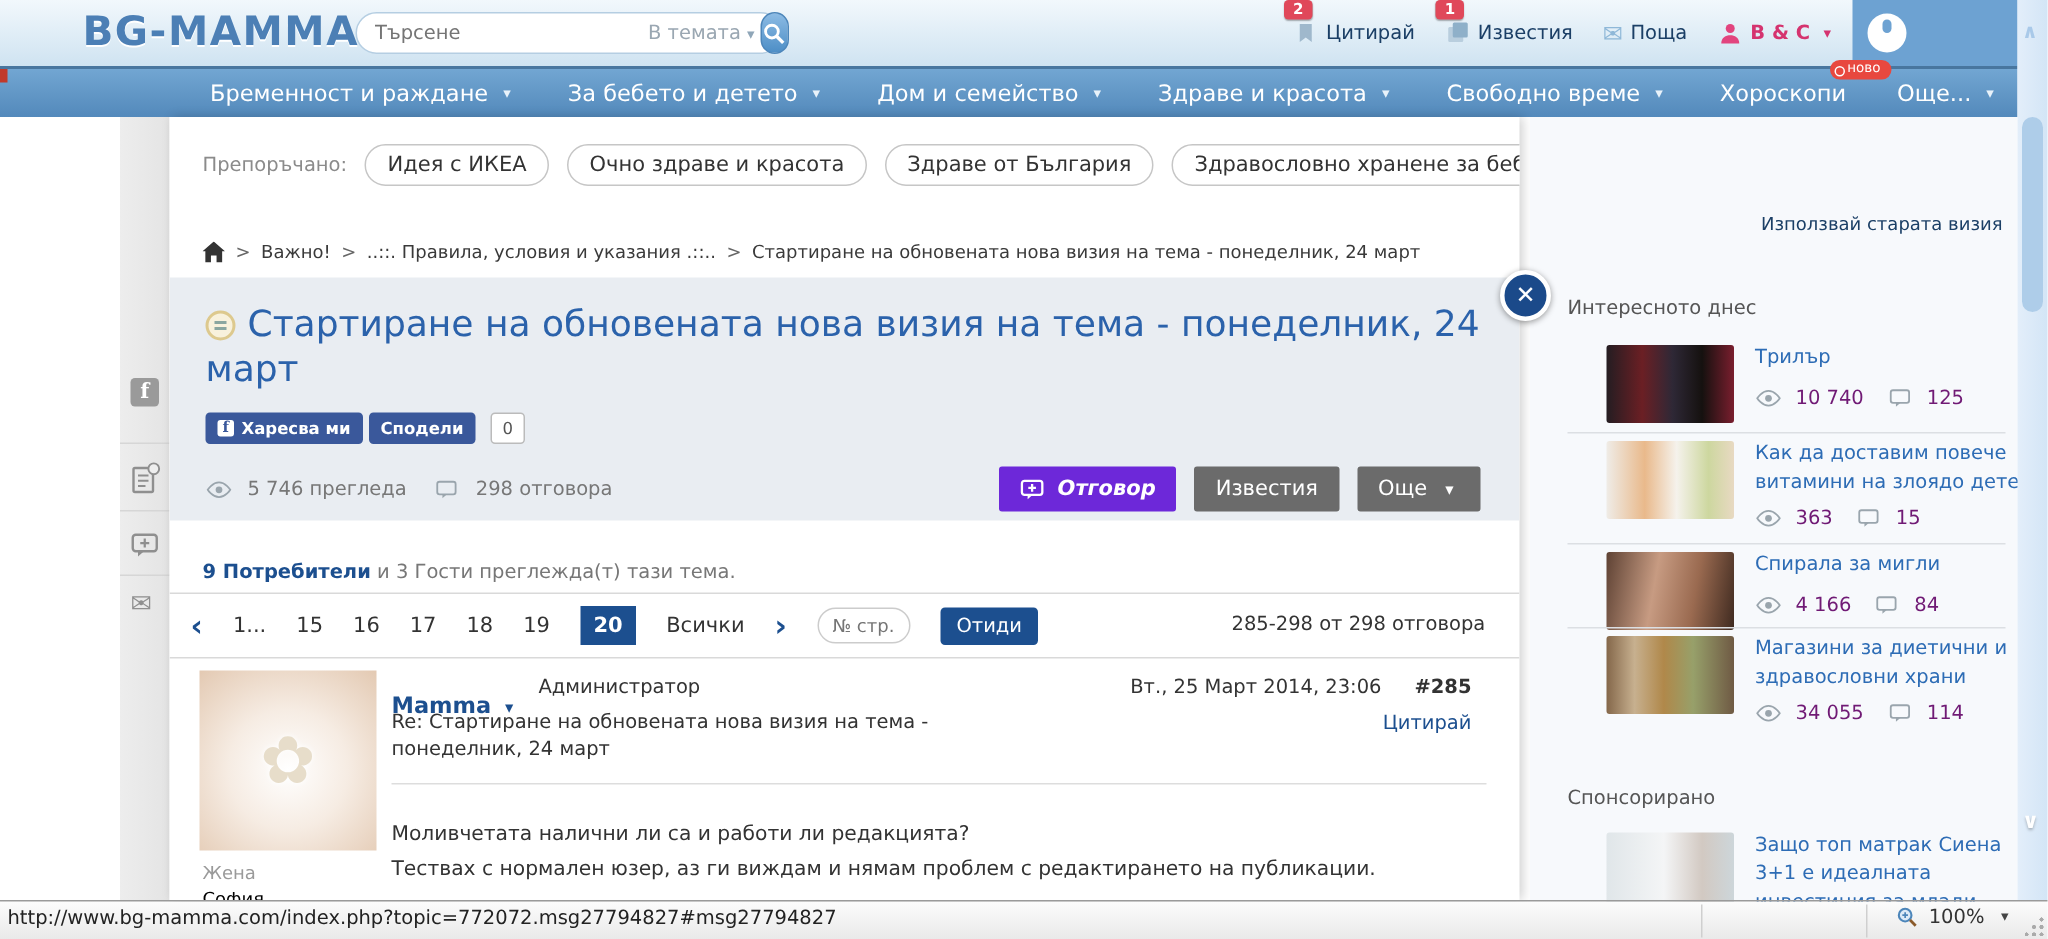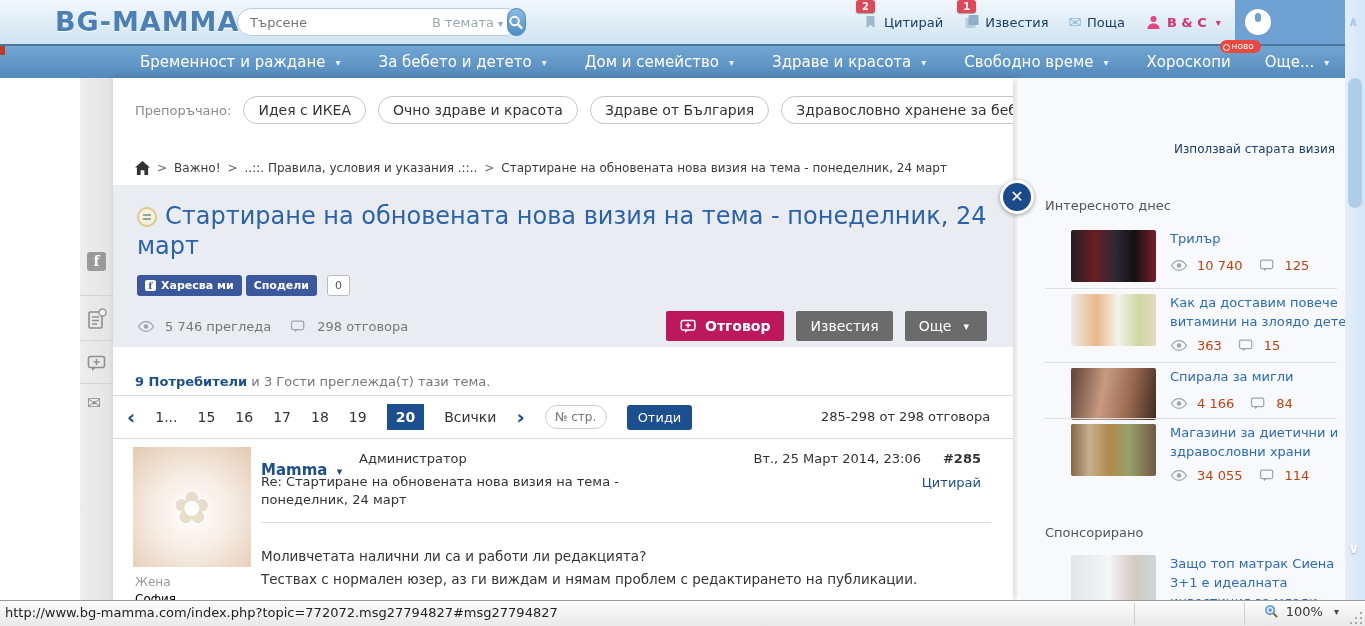--- a/index.html
+++ b/index.html
@@ -83,21 +83,21 @@
   .fb-f { background:#fff; color:#3a589b; width:11px; height:11px; font-size:10px; font-weight:bold;
     text-align:center; line-height:12px; border-radius:2px; font-family:"DejaVu Serif",serif; }
   #fb-count { background:#fff; border:1px solid #bbb; border-radius:3px; font-size:11px; color:#555;
     padding:3px 7px; margin-left:6px; position:relative; }
   #stats-row { position:absolute; left:24px; top:134px; display:flex; align-items:center; gap:10px;
     color:#777; font-size:13px; }
   .mini-ico { width:18px; height:13px; }
   #action-btns { position:absolute; right:26px; top:126px; display:flex; gap:12px; }
   .act-btn { height:30px; display:flex; align-items:center; gap:8px; padding:0 14px; font-size:14px;
     color:#fff; cursor:pointer; border-radius:2px; }
-  #btn-reply { background:#be185d; font-weight:bold; }
+  #btn-reply { background:#6d28d9; font-weight:bold;font-style:italic; }
   #btn-notify,#btn-more { background:#6b6b6b; }
   #btn-more .caret { color:#fff; font-size:11px; }
 
   #viewers { position:absolute; left:22px; top:296px; font-size:13px; color:#777; }
   #viewers b { color:#1c4f8f; }
   .hline { position:absolute; left:0; width:900px; border-top:1px solid #d9d9d9; }
 
   
   #pager { position:absolute; left:14px; top:324px; height:30px; display:flex; align-items:center; gap:20px;
     font-size:14px; color:#333; }
@@ -132,21 +132,21 @@
   #old-link { position:absolute; right:10px; top:64px; font-size:12px; color:#1b3f66; cursor:pointer; }
   #close-x { position:absolute; left:1000px; top:180px; width:34px; height:34px; background:#1b4a8a;
     border:3px solid #fff; border-radius:50%; box-shadow:0 1px 4px rgba(0,0,0,.4); color:#fff;
     font-size:16px; font-weight:bold; text-align:center; line-height:28px; cursor:pointer; z-index:9; }
   .sb-head { position:absolute; left:25px; font-size:13px; color:#555; }
   .sb-item { position:absolute; left:25px; width:292px;margin-left:26px; }
   .sb-thumb { position:absolute; left:0; top:0; width:85px; height:52px; border-radius:2px; cursor:pointer; }
   .sb-title { position:absolute; left:99px; top:0; width:190px; font-size:13px; color:#2d6cb5;
     line-height:1.45; cursor:pointer; }
   .sb-stats { position:absolute; left:99px; display:flex; align-items:center; gap:9px;
-    font-size:13px; color:#c2410c; }
+    font-size:13px; color:#701a75; }
   .sb-div { position:absolute; left:25px; width:292px; border-top:1px solid #dcdfe3; }
   .th1 { background:linear-gradient(90deg,#241d22,#6b1f24 28%,#2e2836 52%,#15110f 75%,#7a1e2e); }
   .th2 { background:linear-gradient(90deg,#efece7,#e9b98b 30%,#f5f2ec 55%,#cdd79f 80%,#e8d9c2); }
   .th3 { background:linear-gradient(100deg,#5e4234,#c79b82 38%,#9a6a50 68%,#3f2a20); }
   .th4 { background:linear-gradient(90deg,#84674a,#c7b08f 22%,#b0884a 45%,#97a06a 68%,#6f5a44); }
   .th5 { background:linear-gradient(90deg,#e0e6e9,#f4f5f6 45%,#d2c9c2 75%,#cdd6da); }
 
   
   #statusbar { position:absolute; left:0; top:600px; width:1365px; height:26px;
     background:linear-gradient(#fcfcfc,#e9e9e9); border-top:1px solid #9a9a9a;

